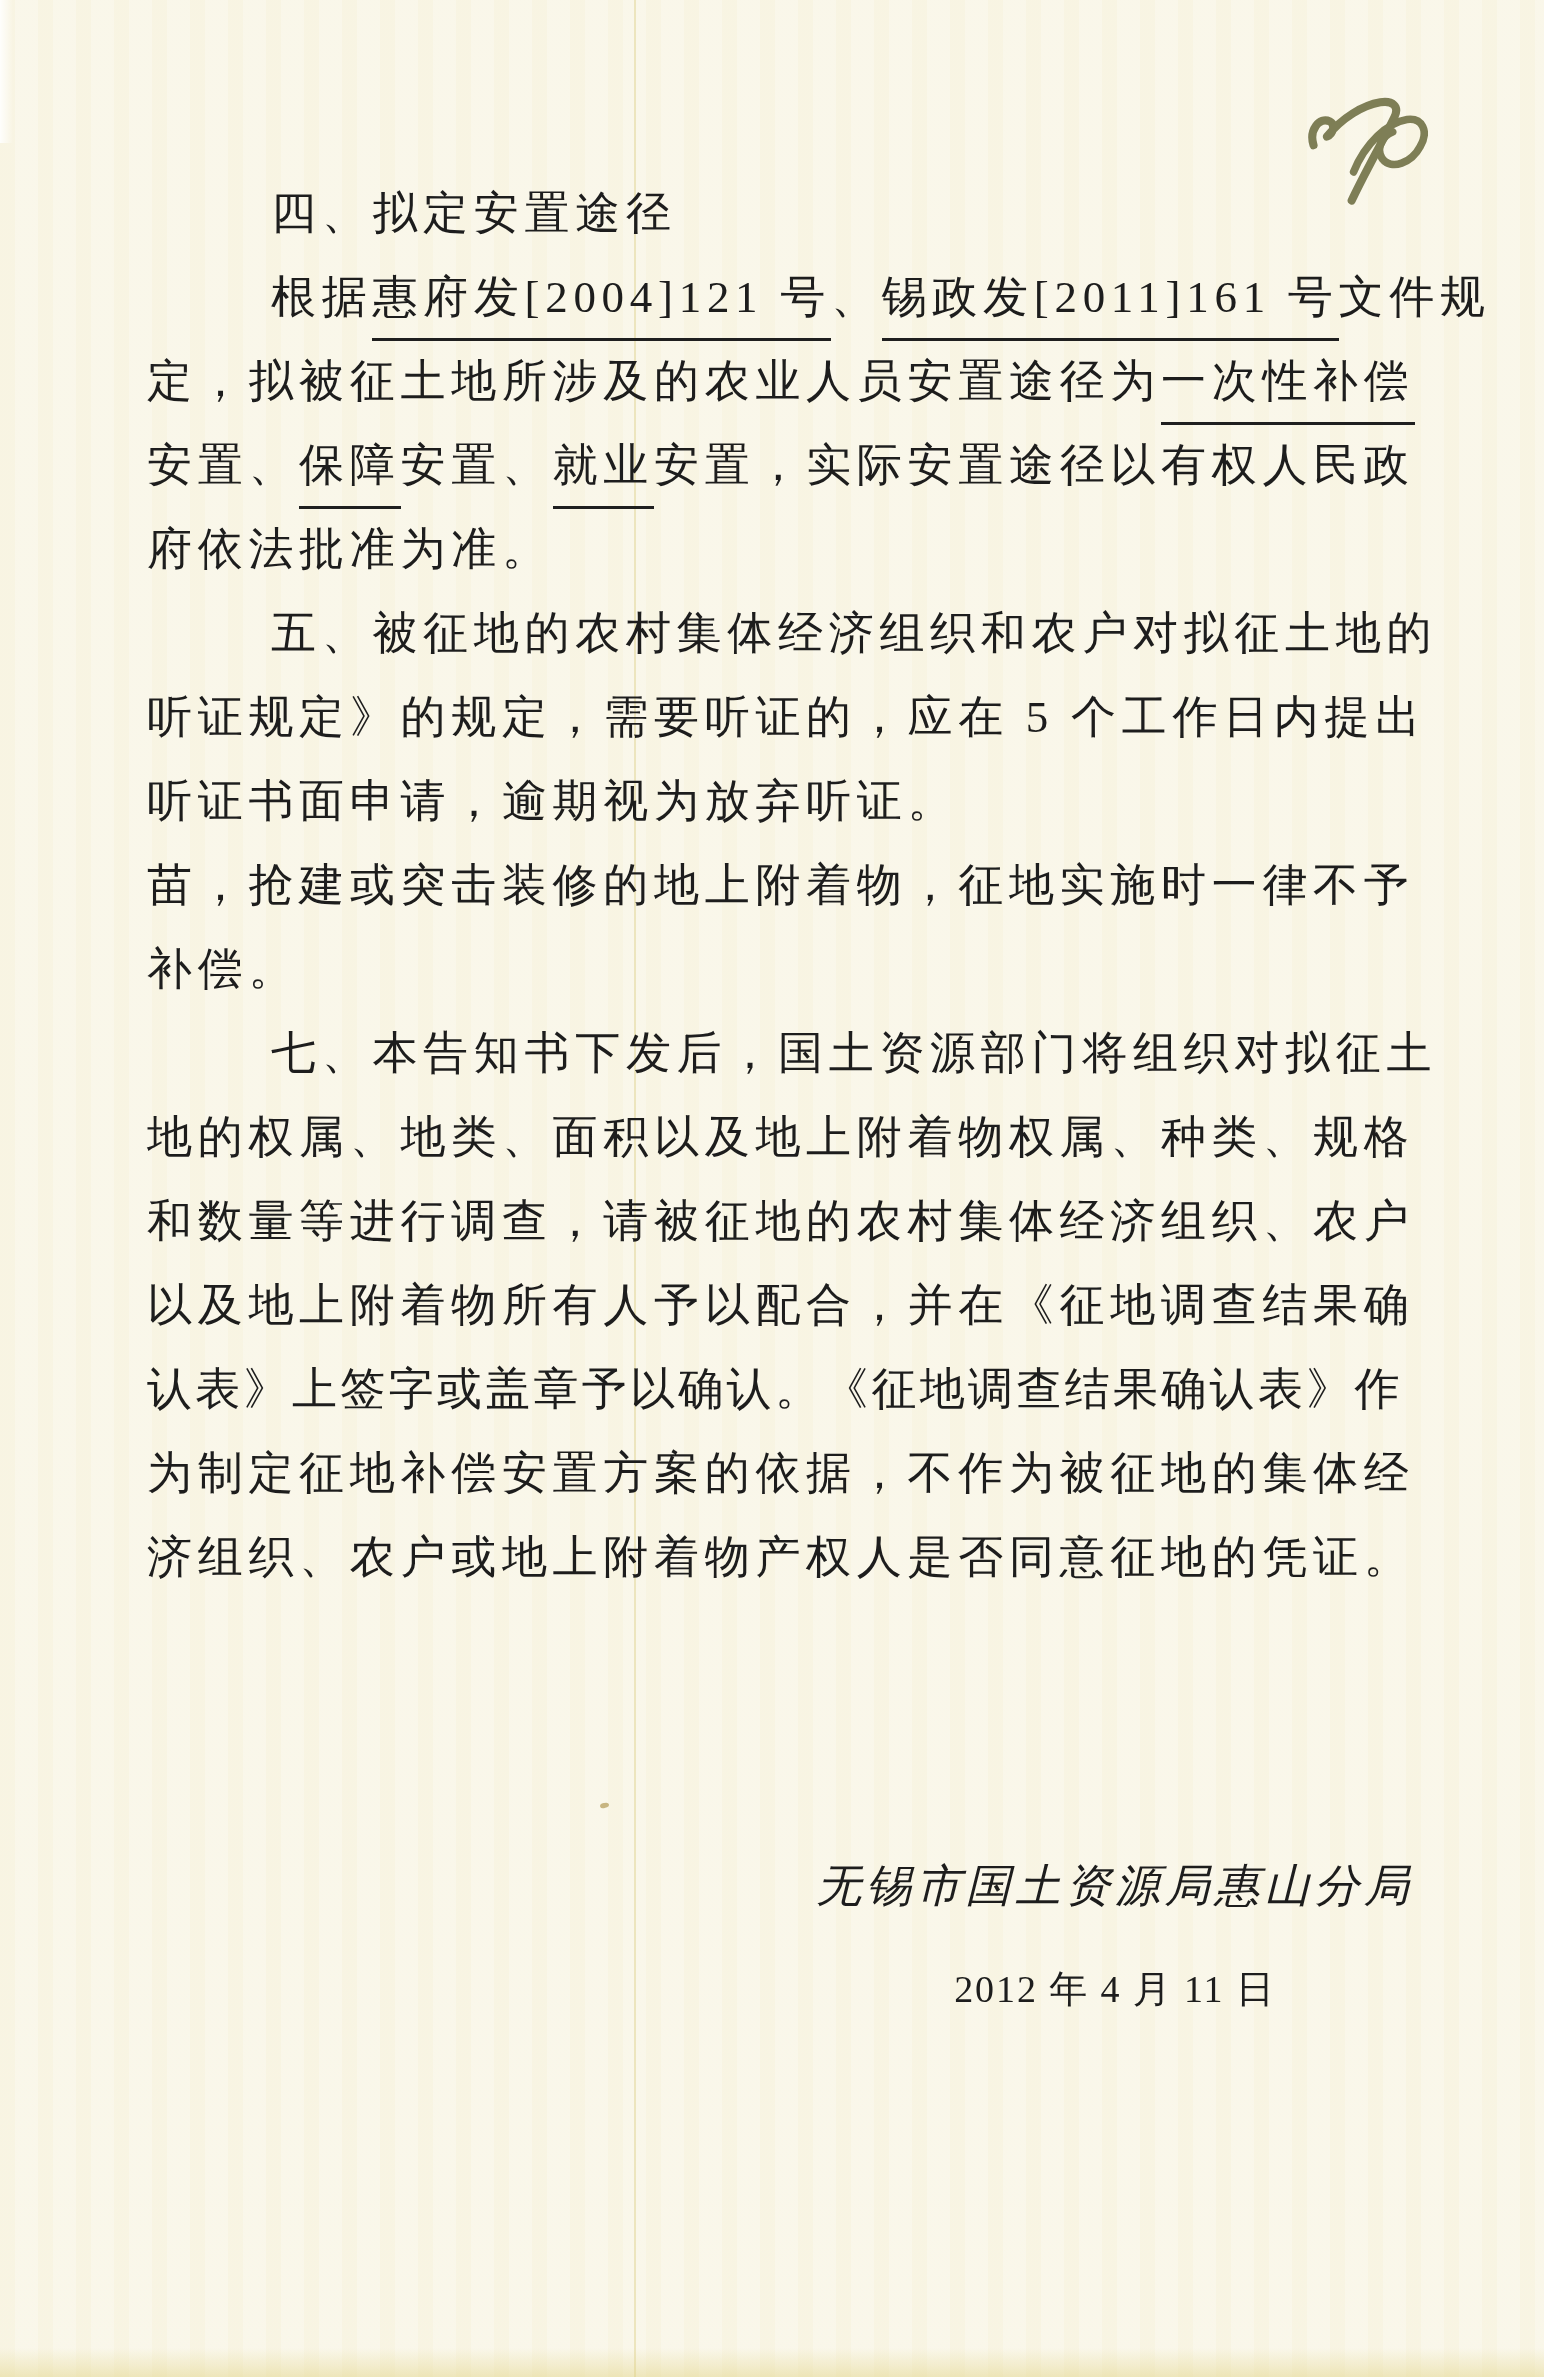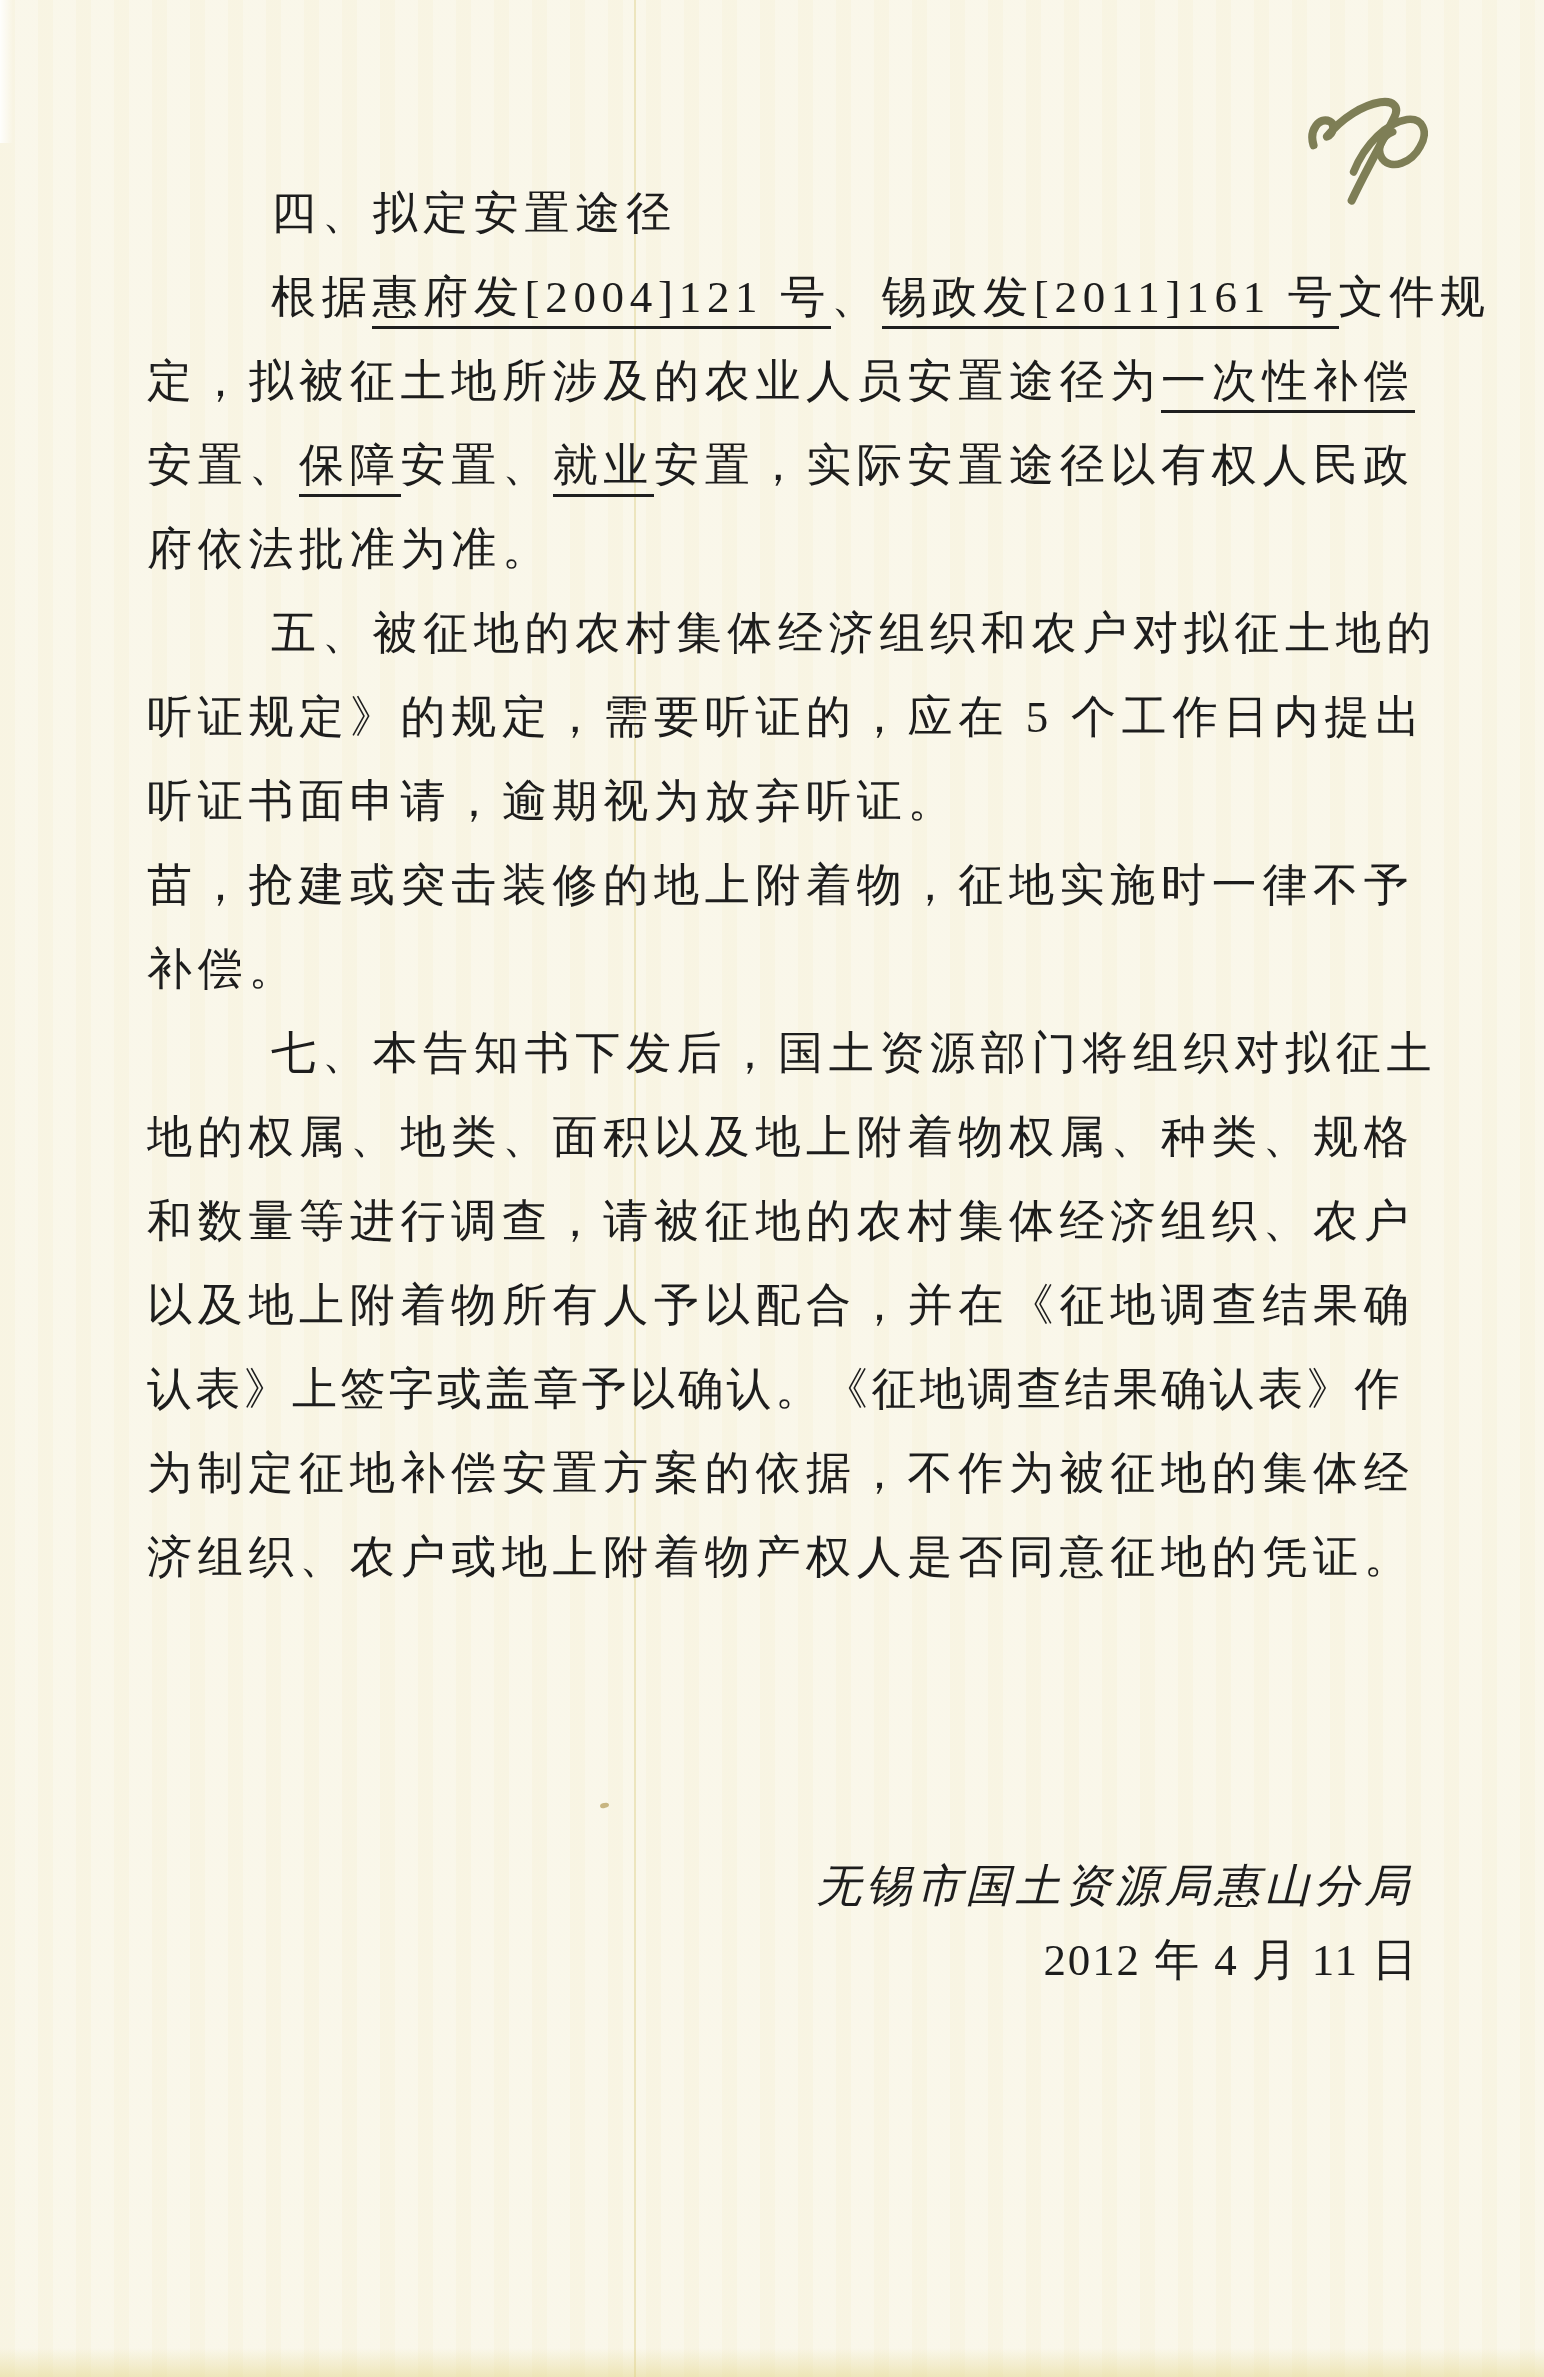--- a/index.html
+++ b/index.html
@@ -43,37 +43,36 @@
   }
   .line {
     height: 84px; line-height: 84px;
     font-size: 45px; letter-spacing: 5.7px;
     white-space: nowrap;
   }
   .line.indent { padding-left: 124px; }
   .line.tight { letter-spacing: 3.3px; }
   .seg.underline {
     border-bottom: 3.8px solid #1f1f1f;
-    padding-bottom: 4px;
+    padding-bottom: 16px;
   }
 
   .sig-block {
     position: absolute; top: 1858px; left: 811px; width: 608px;
     text-align: center;
   }
   .sig-line {
     font-size: 45px; letter-spacing: 4.8px; line-height: 57px;
     white-space: nowrap;
     font-style: italic;
   }
   .date-line {
-    margin-top: 17px;
-    font-size: 45px; letter-spacing: 1.9px; line-height: 57px;
+    margin-top: 46px;
+    font-size: 38px; letter-spacing: 1.9px; line-height: 57px;
     white-space: nowrap;
-    text-align: right;
   }
 
   .hand-mark {
     position: absolute; left: 1300px; top: 88px; width: 132px; height: 124px;
   }
   .hand-mark svg { display: block; width: 100%; height: 100%; }
 </style>
 </head>
 <body>
 

